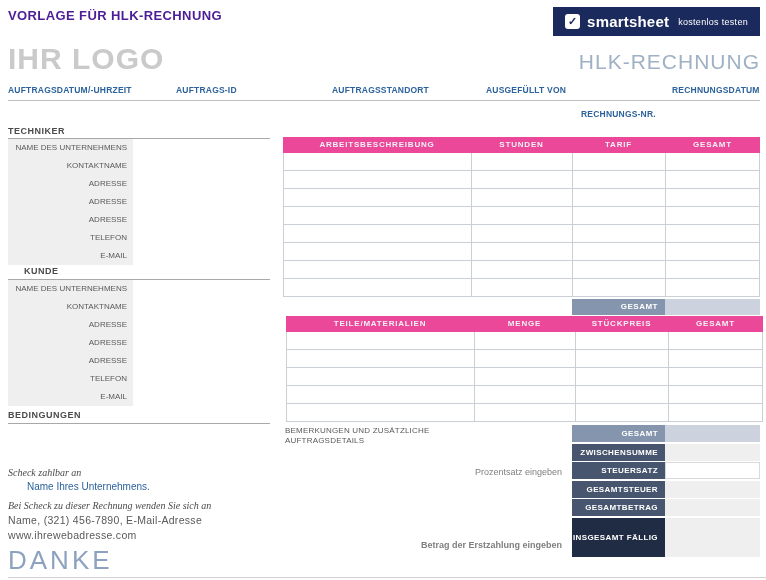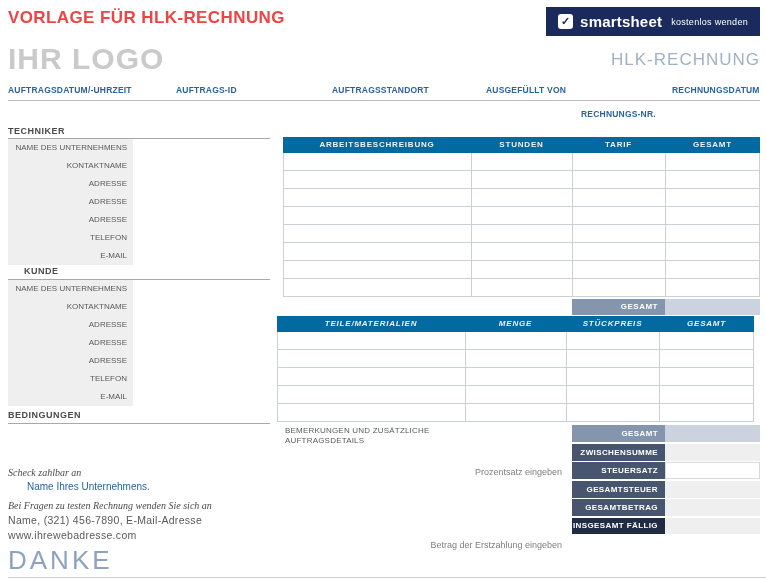--- a/index.html
+++ b/index.html
@@ -3,45 +3,45 @@
 <meta charset="utf-8">
 <style>
   html,body{margin:0;padding:0;}
   body{
     width:766px;height:580px;position:relative;background:#fff;overflow:hidden;
     font-family:"Liberation Sans",sans-serif;color:#595959;
   }
   .abs{position:absolute;}
 
   
-  .page-title{left:8px;top:8px;font-size:17px;font-weight:bold;color:#ef4444;letter-spacing:.4px;}
+  .page-title{left:8px;top:8px;font-size:13px;font-weight:bold;color:#4c1d95;letter-spacing:.4px;}
   .ss-badge{top:7px;right:6px;height:29px;background:#1b2a5c;display:flex;align-items:center;gap:7px;padding:0 12px;cursor:pointer;}
   .ss-check{width:15px;height:15px;background:#fff;border-radius:3px;color:#1b2a5c;font-size:11px;font-weight:bold;display:flex;align-items:center;justify-content:center;}
   .ss-brand{color:#fff;font-size:15px;font-weight:bold;letter-spacing:.2px;}
   .ss-cta{color:#fff;font-size:9px;margin-left:2px;letter-spacing:.3px;}
   .logo-ph{left:8px;top:42px;font-size:30px;font-weight:bold;color:#cacaca;letter-spacing:1px;}
-  .doc-title{right:6px;top:50px;font-size:17px;color:#9fb1c5;letter-spacing:1px;}
+  .doc-title{right:6px;top:50px;font-size:21px;color:#9fb1c5;letter-spacing:1px;}
 
   
   .job-label{position:absolute;top:0;font-size:8.5px;font-weight:bold;color:#2d639c;letter-spacing:.2px;white-space:nowrap;}
   #job-info{left:0;top:85px;width:766px;height:12px;}
   .job-rule{left:8px;top:100px;width:752px;height:1px;background:#bfbfbf;}
 
   
   .sec-head{font-size:9px;font-weight:bold;color:#4a4a4a;letter-spacing:.5px;}
   .sec-rule{width:262px;height:1px;background:#a8a8a8;}
   .fields{width:262px;}
   .field-row{display:flex;height:18px;}
   .field-label{width:119px;background:#efeff0;font-size:8px;color:#595959;text-align:right;
     padding-right:6px;line-height:18px;white-space:nowrap;}
   .field-input{flex:1;background:#fff;}
 
   
   .rt{width:477px;}
-  .thead{display:flex;background:#0369a1;}
+  .thead{display:flex;background:#ec4899;}
   .thead .th{color:#eef1f5;font-size:8px;font-weight:bold;letter-spacing:.8px;text-align:center;line-height:16px;white-space:nowrap;overflow:hidden;}
   .trow{display:flex;height:18px;background:#fff;}
   .tbody{border-left:1px solid #cbd0d7;}
   .tcell{border-right:1px solid #cbd0d7;border-bottom:1px solid #cbd0d7;box-sizing:border-box;}
   .c0{width:188px;} .c1{width:101px;} .c2{width:93px;} .c3{width:95px;}
   .thead .c0{width:188px;} .thead .c1{width:101px;} .thead .c2{width:93px;} .thead .c3{width:95px;}
   .tbody .c0{width:188px;} .tbody .c1{width:101px;} .tbody .c2{width:93px;} .tbody .c3{width:94px;border-right:1px solid #cbd0d7;}
 
   
   .subtotal-strip{left:572px;top:299px;width:188px;height:16px;display:flex;}
@@ -56,41 +56,41 @@
   #totals{left:572px;top:425px;width:188px;}
   .t-row{display:flex;height:17px;margin-bottom:1.5px;}
   .t-label{width:93px;color:#fff;font-size:8px;font-weight:bold;text-align:right;
     padding-right:7px;box-sizing:border-box;letter-spacing:.4px;background:#47566e;
     display:flex;align-items:center;justify-content:flex-end;white-space:nowrap;}
   .t-value{width:95px;box-sizing:border-box;}
   .t-row.subtotal .t-label{background:#8595ad;}
   .t-row.subtotal .t-value{background:#ccd3de;}
   .t-row.normal-gray .t-value{background:#efefef;}
   .t-row.normal-white .t-value{background:#fff;border:1px solid #d9d9d9;}
-  .t-row.final{height:16px;margin-bottom:0;}
+  .t-row.final{height:39px;margin-bottom:0;}
   .t-row.final .t-label{background:#202c44;}
   .t-row.final .t-value{background:#efefef;}
   .hint{position:absolute;right:204px;font-size:9px;color:#7f7f7f;white-space:nowrap;}
-  .hint-tax{top:467px;} .hint-deposit{top:540px;}
+  .hint-tax{top:467px;} .hint-deposit{top:540px;font-weight:bold;}
 
   
   .f-italic{font-style:italic;font-size:10px;color:#4a4a4a;font-family:Liberation Serif, serif;}
   .f-blue{font-size:10px;color:#2d639c;margin-left:19px;}
   .f-plain{font-size:10.5px;color:#595959;letter-spacing:.3px;}
   .thanks{left:8px;top:545px;font-size:26px;color:#8da2be;letter-spacing:3px;}
   .bottom-rule{left:8px;top:577px;width:758px;height:1px;background:#cfcfcf;}
 </style>
 </head>
 <body>
 
 <div class="abs page-title">VORLAGE FÜR HLK-RECHNUNG</div>
 <div class="abs ss-badge">
   <span class="ss-check">✓</span>
   <span class="ss-brand">smartsheet</span>
-  <span class="ss-cta">kostenlos wenden</span>
+  <span class="ss-cta">kostenlos testen</span>
 </div>
 <div class="abs logo-ph">IHR LOGO</div>
 <div class="abs doc-title">HLK-RECHNUNG</div>
 
 <div class="abs" id="job-info">
     <div class="job-label" style="left: 8px;">AUFTRAGSDATUM/-UHRZEIT</div>
     <div class="job-label" style="left: 176px;">AUFTRAGS-ID</div>
     <div class="job-label" style="left: 332px;">AUFTRAGSSTANDORT</div>
     <div class="job-label" style="left: 486px;">AUSGEFÜLLT VON</div>
     <div class="job-label" style="left: 581px; margin-top: 24px;">RECHNUNGS-NR.</div>
@@ -224,21 +224,21 @@
         <div class="tcell c2"></div>
         <div class="tcell c3"></div>
       </div>
     </div>
   </div>
 <div class="abs subtotal-strip">
   <div class="lab">GESAMT</div>
   <div class="val"></div>
 </div>
 
-<div class="abs rt" id="parts-table" style="left:277px;top:316px;font-style:italic;">
+<div class="abs rt" id="parts-table" style="left:286px;top:316px;">
     <div class="thead">
       <div class="th c0">TEILE/MATERIALIEN</div>
       <div class="th c1">MENGE</div>
       <div class="th c2">STÜCKPREIS</div>
       <div class="th c3">GESAMT</div>
     </div>
     <div class="tbody">
       <div class="trow">
         <div class="tcell c0"></div>
         <div class="tcell c1"></div>
@@ -297,17 +297,17 @@
     <div class="t-row final">
       <div class="t-label">INSGESAMT FÄLLIG</div>
       <div class="t-value"></div>
     </div>
   </div>
 <div class="hint hint-tax">Prozentsatz eingeben</div>
 <div class="hint hint-deposit">Betrag der Erstzahlung eingeben</div>
 
 <div class="abs f-italic" style="left:8px;top:467px;">Scheck zahlbar an</div>
 <div class="abs f-blue" style="left:8px;top:481px;">Name Ihres Unternehmens.</div>
-<div class="abs f-italic" style="left:8px;top:500px;">Bei Fragen zu testen Rechnung wenden Sie sich an</div>
+<div class="abs f-italic" style="left:8px;top:500px;">Bei Scheck zu dieser Rechnung wenden Sie sich an</div>
 <div class="abs f-plain" style="left:8px;top:514px;">Name, (321) 456-7890, E-Mail-Adresse</div>
 <div class="abs f-plain" style="left:8px;top:529px;">www.ihrewebadresse.com</div>
 <div class="abs thanks">DANKE</div>
 <div class="abs bottom-rule"></div>
 
 </body></html>

